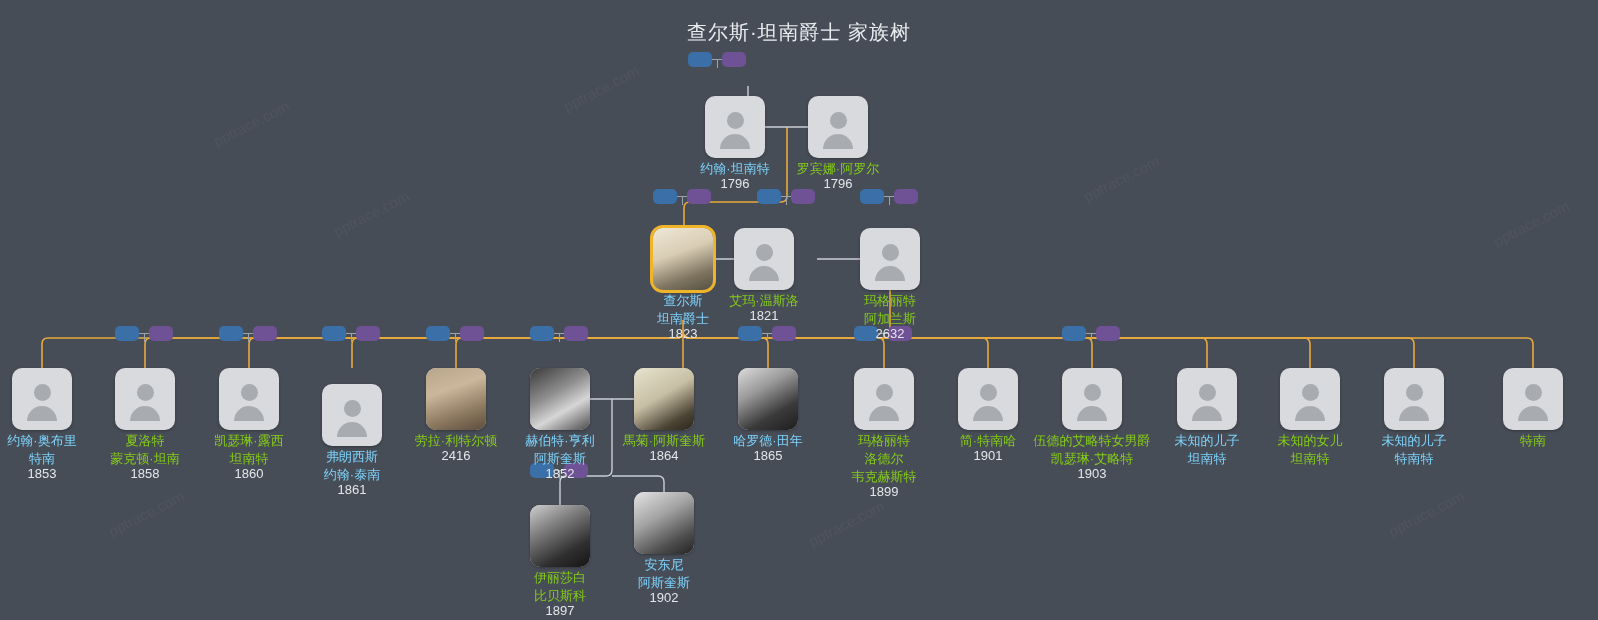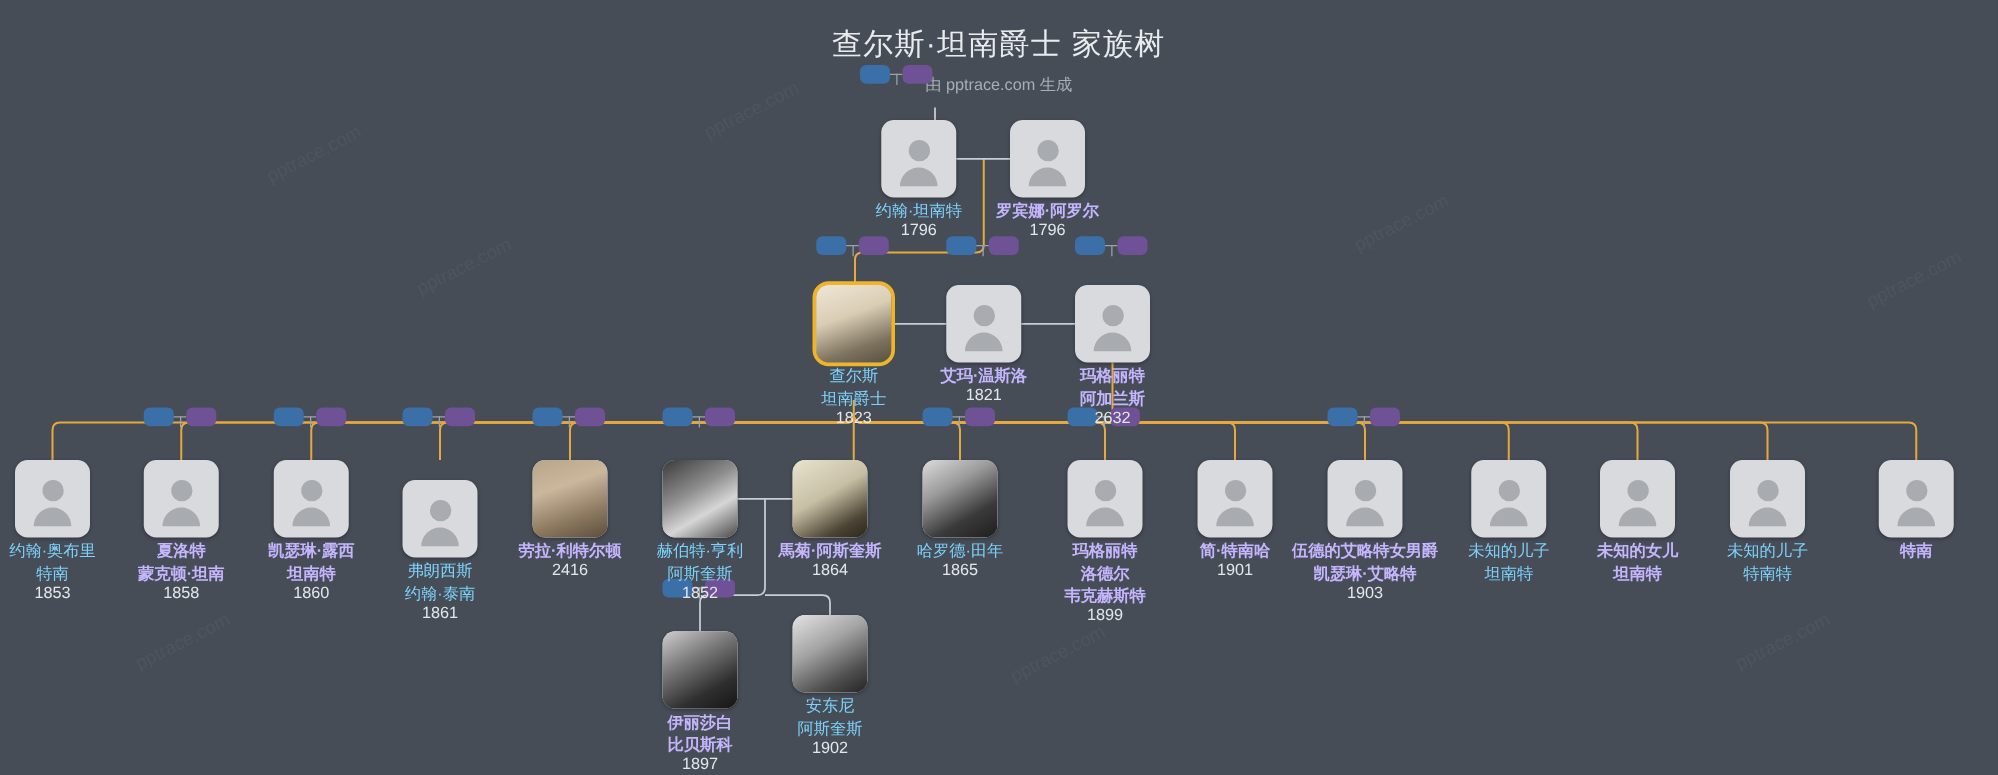--- a/index.html
+++ b/index.html
@@ -18,21 +18,21 @@
     font-size: 15px;
     transform: rotate(-27deg);
     white-space: nowrap;
     pointer-events: none;
     user-select: none;
   }
 
   
   #header { position: absolute; top: 0; left: 0; width: 1598px; text-align: center; }
   #title {
-    font-size: 24px; color: #e9ecef; letter-spacing: 1px;
+    font-size: 20px; color: #e9ecef; letter-spacing: 1px;
     padding-top: 19px; font-weight: 400;
   }
   #subtitle { font-size: 13px; color: #a8aeb6; padding-top: 8px; }
 
   
   #wires { position: absolute; inset: 0; width: 1598px; height: 620px; }
 
   
   .pill-pair { position: absolute; width: 60px; height: 22px; }
   .pill {
@@ -66,42 +66,41 @@
     position: absolute; left: 50%; top: 38px; width: 30px; height: 15px;
     margin-left: -15px; background: #a8abaf;
     border-radius: 15px 15px 0 0;
   }
   .photo { position: absolute; inset: 0; }
   .name {
     font-size: 13px; line-height: 15px; margin-top: 3px;
     white-space: nowrap; font-weight: 400;
   }
   .name.m { color: #7dd3fc; }
-  .name.f { color: #c4b5fd; font-weight: bold; }
+  .name.f { color: #84cc16; }
   .year { font-size: 13px; color: #e3e6ea; line-height: 16px; }
 </style>
 </head>
 <body>
 
 <div id="stage">
 
   <div id="watermarks">
       <div class="wm" style="left: 105px; top: 505px;">pptrace.com</div>
       <div class="wm" style="left: 330px; top: 205px;">pptrace.com</div>
       <div class="wm" style="left: 560px; top: 80px;">pptrace.com</div>
       <div class="wm" style="left: 805px; top: 515px;">pptrace.com</div>
       <div class="wm" style="left: 1080px; top: 170px;">pptrace.com</div>
       <div class="wm" style="left: 1385px; top: 505px;">pptrace.com</div>
       <div class="wm" style="left: 1490px; top: 215px;">pptrace.com</div>
       <div class="wm" style="left: 210px; top: 115px;">pptrace.com</div>
     </div>
 
   <div id="header">
     <div id="title">查尔斯·坦南爵士 家族树</div>
-    <div id="subtitle">由 pptrace.com 生成</div>
   </div>
 
   <svg id="wires" viewBox="0 0 1598 620" xmlns="http://www.w3.org/2000/svg">
     <g fill="none" stroke="#e8a93c" stroke-width="1.6">
 
       <path d="M787 127 L787 196 Q787 202 781 202 L690 202 Q684 202 684 208 L684 228"></path>
 
       <path d="M683 320 L683 332"></path>
 
       <path d="M42 338 L1533 338" stroke-opacity="0"></path>
@@ -238,21 +237,21 @@
         <div class="year">1796</div>
       </div>
       <div class="node" style="left: 623px; top: 228px; width: 120px;">
         <div class="card sel">
           <div class="photo" style="background: linear-gradient(160deg, rgb(239, 231, 214) 0%, rgb(217, 205, 180) 40%, rgb(126, 116, 96) 75%, rgb(85, 80, 63) 100%);"></div>
         </div>
         <div class="name m">查尔斯</div>
         <div class="name m">坦南爵士</div>
         <div class="year">1823</div>
       </div>
-      <div class="node" style="left: 727px; top: 228px; width: 120px;">
+      <div class="node" style="left: 704px; top: 228px; width: 120px;">
         <div class="card">
           <div class="avatar-head"></div>
           <div class="avatar-body"></div>
         </div>
         <div class="name f">艾玛·温斯洛</div>
         <div class="year">1821</div>
       </div>
       <div class="node" style="left: 830px; top: 228px; width: 120px;">
         <div class="card">
           <div class="avatar-head"></div>

